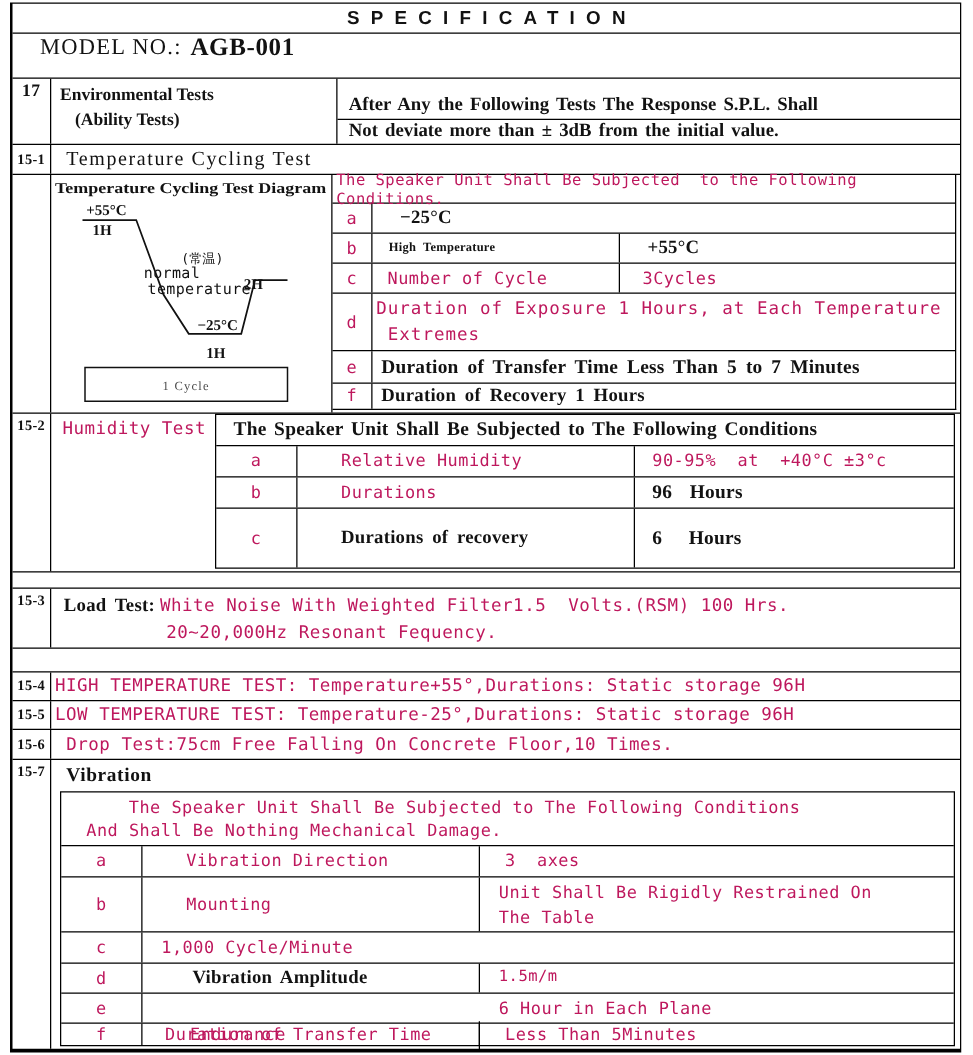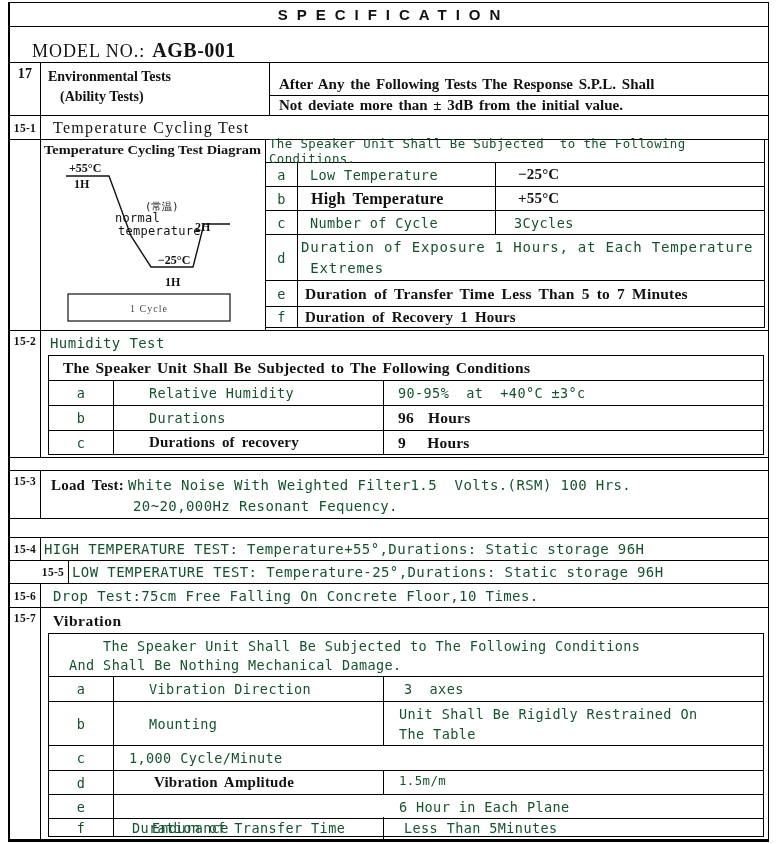--- a/index.html
+++ b/index.html
@@ -17,30 +17,30 @@
   .c  { display:flex; align-items:center; }
   .cc { display:flex; align-items:center; justify-content:center; }
   .pre { white-space:pre-wrap; }
 
   .num { width:31px; flex:0 0 31px; font:700 11.5px "Liberation Serif",serif;
          display:flex; justify-content:center; align-items:flex-start; padding-top:4px;
          letter-spacing:0.3px; }
   .num.mid { align-items:center; padding-top:0; }
 
   .cad  { font-family:"DejaVu Sans Mono", monospace; font-weight:400;
-          letter-spacing:0.4px; color:#14532d; font-size:13.5px; }
+          letter-spacing:0.4px; color:#be185d; font-size:13.5px; }
   .cad14 { font-size:14px; }
   .cadsm { font-size:12.4px; }
   .srb  { font-family:"Liberation Serif", serif; font-weight:700; font-size:15px;
           word-spacing:3px; letter-spacing:0.2px; }
 
   .title-row { height:24px; justify-content:center; align-items:center;
                font:700 15px "Liberation Sans", sans-serif; letter-spacing:9px;
                padding-left:9px; }
-  .model-row { height:36px; align-items:flex-end; padding-left:22px; }
+  .model-row { height:36px; align-items:flex-start; padding-left:22px; }
   .model-label { font:400 18px "Liberation Serif", serif; letter-spacing:1px; }
   .model-value { font:700 20px "Liberation Serif", serif; letter-spacing:0.5px; margin-left:7px; }
 
   .s15-name { width:229px; flex:0 0 229px; padding:4px 0 0 7px;
               font:700 14px "Liberation Serif",serif; line-height:1.45; }
   .s15-name .l2 { padding-left:12px; }
   .s15-right { flex:1; display:flex; flex-direction:column;margin-top:12px; }
   .s15-right > div { flex:1; display:flex; align-items:center; padding-left:9px;
               font:700 15px "Liberation Serif",serif; word-spacing:2px; }
 
@@ -111,26 +111,25 @@
         <text class="dg-b" x="124" y="146">1H</text>
         <rect x="27" y="154" width="162" height="27" fill="none" stroke="#121212" stroke-width="1.2"></rect>
         <text class="dg-cyc" x="108" y="172" text-anchor="middle">1 Cycle</text>
       </svg>
     </div>
 
     <div class="cond">
       <div class="bB c cad cadsm pre" style="height:23px;padding-left:3px;">The Speaker Unit Shall Be Subjected  to the Following Conditions.</div>
       <div class="c bB" style="height:24px;">
         <div class="key cc cad bR" style="height:100%;">a</div>
-        <div class="d c cad bR" style="height:100%;padding-left:12px;">Low Temperature</div>
         <div class="c srb" style="flex:1;height:100%;padding-left:22px;">−25°C</div>
       </div>
       <div class="c bB" style="height:24px;">
         <div class="key cc cad bR" style="height:100%;">b</div>
-        <div class="d c srb bR" style="height:100%;padding-left:13px;font-size:16px;">High Temperature</div>
+        <div class="d c srb bR" style="height:100%;padding-left:13px;font-size:10px;">High Temperature</div>
         <div class="c srb" style="flex:1;height:100%;padding-left:22px;">+55°C</div>
       </div>
       <div class="c bB" style="height:24px;">
         <div class="key cc cad bR" style="height:100%;">c</div>
         <div class="d c cad bR" style="height:100%;padding-left:12px;">Number of Cycle</div>
         <div class="c cad" style="flex:1;height:100%;padding-left:18px;">3Cycles</div>
       </div>
       <div class="c bB" style="height:46px;">
         <div class="key cc cad bR" style="height:100%;">d</div>
         <div class="c cad cad14 pre" style="flex:1;height:100%;padding-left:3px;line-height:21px;letter-spacing:0.8px;">Duration of Exposure 1 Hours, at Each Temperature
@@ -142,38 +141,38 @@
       </div>
       <div class="c" style="flex:1;">
         <div class="key cc cad bR" style="height:100%;">f</div>
         <div class="c srb" style="flex:1;height:100%;padding-left:7px;">Duration of Recovery 1 Hours</div>
       </div>
     </div>
   </div>
 
   <div class="row" style="height:127px;">
     <div class="num bR">15-2</div>
-    <div style="flex:1;display:flex;flex-direction:column;">
+    <div style="flex:1;display:flex;flex-direction:row;">
       <div class="c cad cad14" style="height:24px;padding-left:9px;">Humidity Test</div>
       <div class="inset-table">
         <div class="bB c srb pre" style="height:25px;padding-left:14px;font-size:15.5px;word-spacing:2px;">The Speaker Unit Shall Be Subjected to The Following Conditions</div>
         <div class="c bB" style="height:25px;">
           <div class="key cc cad bR" style="height:100%;">a</div>
           <div class="d c cad bR" style="height:100%;padding-left:35px;">Relative Humidity</div>
           <div class="c cad pre" style="flex:1;height:100%;padding-left:14px;">90-95%  at  +40°C ±3°c</div>
         </div>
         <div class="c bB" style="height:25px;">
           <div class="key cc cad bR" style="height:100%;">b</div>
           <div class="d c cad bR" style="height:100%;padding-left:35px;">Durations</div>
           <div class="c srb pre" style="flex:1;height:100%;padding-left:14px;font-size:15.5px;">96  Hours</div>
         </div>
         <div class="c" style="flex:1;">
           <div class="key cc cad bR" style="height:100%;">c</div>
           <div class="d c srb bR" style="height:100%;padding-left:35px;">Durations of recovery</div>
-          <div class="c srb pre" style="flex:1;height:100%;padding-left:14px;font-size:15.5px;">9   Hours</div>
+          <div class="c srb pre" style="flex:1;height:100%;padding-left:14px;font-size:15.5px;">6   Hours</div>
         </div>
       </div>
     </div>
   </div>
 
   <div class="row" style="height:13px;"></div>
 
   <div class="row" style="height:48px;">
     <div class="num bR">15-3</div>
     <div style="flex:1;padding:3px 0 0 10px;">
@@ -185,21 +184,21 @@
     </div>
   </div>
 
   <div class="row" style="height:19px;"></div>
 
   <div class="row" style="height:23px;">
     <div class="num bR mid">15-4</div>
     <div class="c cad cad14" style="flex:1;padding-left:3px;">HIGH TEMPERATURE TEST: Temperature+55°,Durations: Static storage 96H</div>
   </div>
 
-  <div class="row" style="height:23px;padding-left:28px;">
+  <div class="row" style="height:23px;">
     <div class="num bR mid">15-5</div>
     <div class="c cad cad14" style="flex:1;padding-left:3px;">LOW TEMPERATURE TEST: Temperature-25°,Durations: Static storage 96H</div>
   </div>
 
   <div class="row" style="height:24px;">
     <div class="num bR mid">15-6</div>
     <div class="c cad cad14" style="flex:1;padding-left:12px;">Drop Test:75cm Free Falling On Concrete Floor,10 Times.</div>
   </div>
 
   <div class="row last" style="flex:1;">

